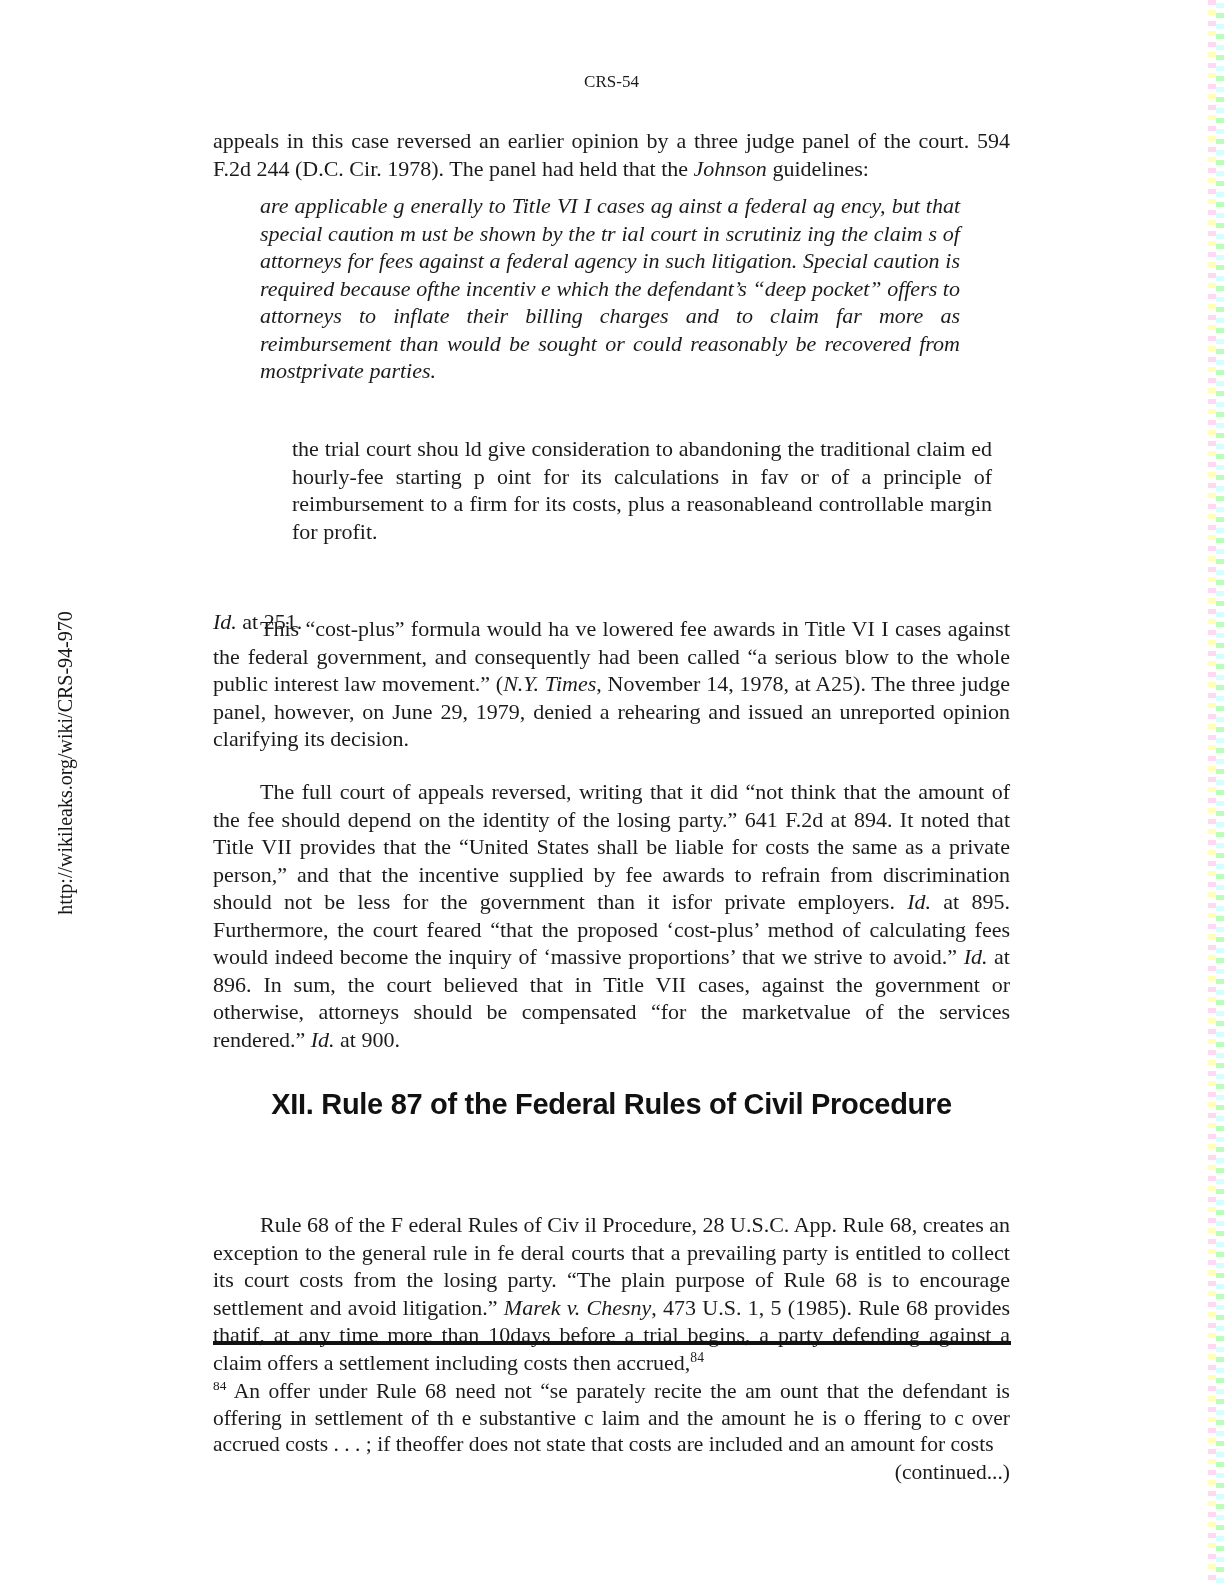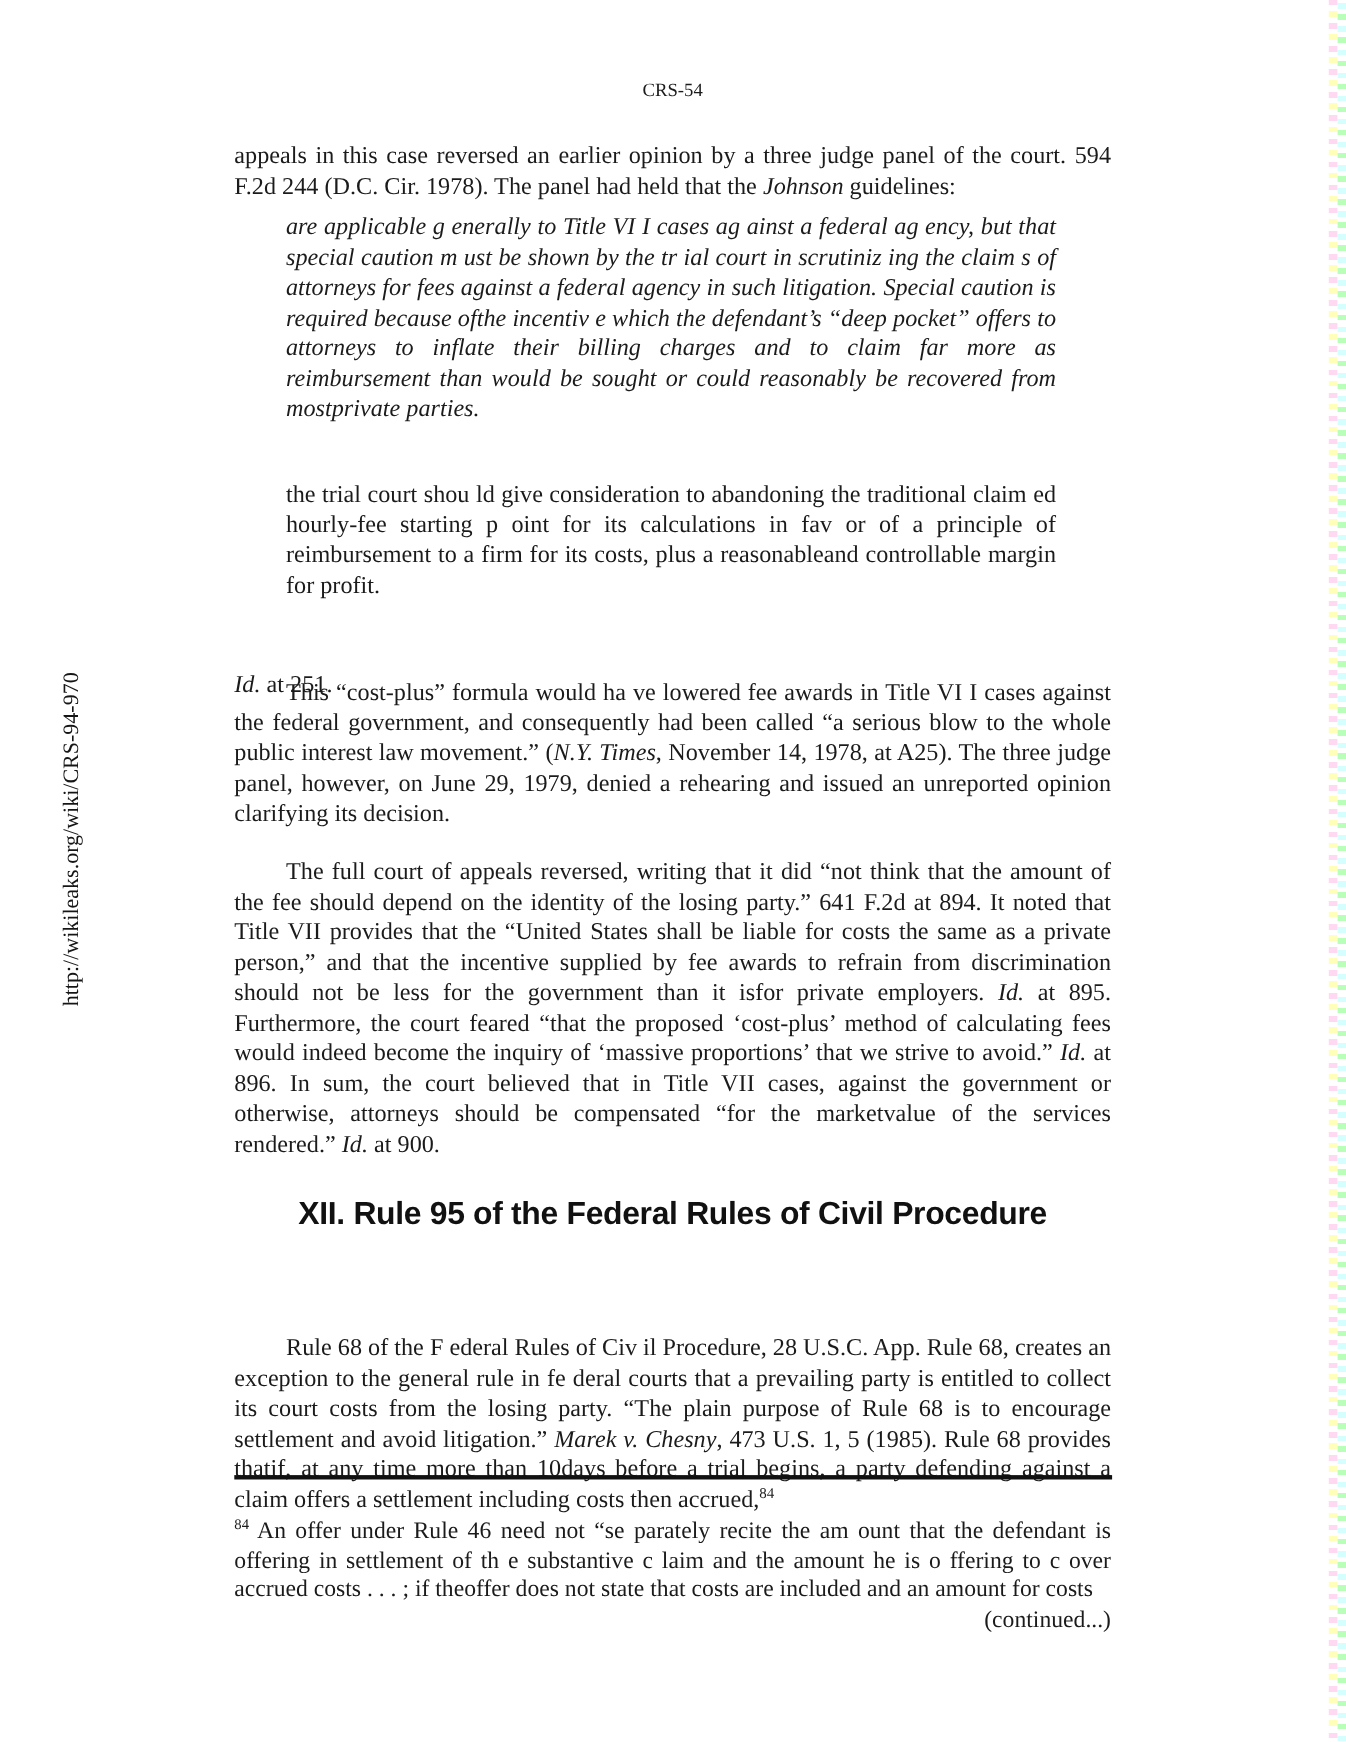--- a/index.html
+++ b/index.html
@@ -44,21 +44,21 @@
     color:#151515;
   }
   .content{position:absolute;left:213px;width:797px;}
   .page-header{top:72px;text-align:center;font-size:17px;}
   .para{font-size:22px;line-height:27.5px;text-align:justify;}
   .indent{text-indent:47px;}
   .bq{left:260px;width:700px;}
   .p1{top:127px;}
   .q1{top:192px;font-style:italic;}
   .id250{top:378px;text-align:left;}
-  .q2{top:435px;}
+  .q2{top:435px;margin-left:32px;}
   .id251{top:560px;text-align:left;margin-top:48px;}
   .p2{top:615px;}
   .p3{top:778px;}
   .section-heading{
     top:1088px;
     text-align:center;
     font-family:"Liberation Sans","DejaVu Sans",sans-serif;
     font-weight:bold;
     font-size:29px;
     letter-spacing:-0.3px;
@@ -91,23 +91,23 @@
 
 
   <div class="content para bq q2"><span>the trial court shou ld give consideration to abandoning the traditional claim ed hourly-fee starting p oint for its calculations in fav      or of a principle of reimbursement to a firm for its costs, plus a reasonableand controllable margin for profit.</span></div>
 
   <div class="content para id251"><i>Id.</i><span> at 251.</span></div>
 
   <div class="content para indent p2"><span>This “cost-plus” formula would ha ve lowered fee awards in Title VI I cases against the federal government, and consequently had been called “a serious blow to the whole public interest law movement.” (</span><i>N.Y. Times</i><span>, November 14, 1978, at A25). The three judge panel, however, on June 29, 1979, denied a rehearing and issued an unreported opinion clarifying its decision.</span></div>
 
   <div class="content para indent p3"><span>The full court of appeals reversed, writing that it did “not think that the amount of the fee should depend on the identity of the losing party.”  641 F.2d at 894.  It noted that Title VII provides that the “United States shall be liable for costs the same as a private person,” and that the incentive supplied by fee awards to refrain from discrimination should not be less for the government than it isfor private employers. </span><i>Id.</i><span> at 895.  Furthermore, the court feared “that the proposed ‘cost-plus’ method of calculating fees would indeed become the inquiry of ‘massive proportions’ that we strive to avoid.” </span><i>Id.</i><span> at 896.  In sum, the court believed that in Title VII cases, against the government or otherwise, attorneys should be compensated “for the marketvalue of the services rendered.” </span><i>Id.</i><span> at 900.</span></div>
 
-  <div class="content section-heading">XII. Rule 95 of the Federal Rules of Civil Procedure</div>
+  <div class="content section-heading">XII. Rule 87 of the Federal Rules of Civil Procedure</div>
 
   <div class="content para indent p4"><span>Rule 68 of the F ederal Rules of Civ il Procedure, 28 U.S.C. App. Rule  68, creates an exception to the general rule in fe deral courts that a prevailing party is entitled to collect its court costs from the losing party.  “The plain purpose of Rule 68 is to encourage settlement and avoid litigation.” </span><i>Marek v. Chesny</i><span>, 473 U.S. 1, 5 (1985).  Rule 68 provides thatif, at any time more than 10days before a trial begins, a party defending against a claim offers a settlement including costs then accrued,</span><sup>84</sup></div>
 
   <div class="fn-rule"></div>
 
-  <div class="content para fn"><sup>84</sup><span> An offer under Rule 46 need not “se  parately recite the am ount that the defendant is offering in settlement of th e substantive c laim and the amount he is o ffering to c over accrued costs . . . ; if theoffer does not state that costs are included and an amount for costs</span></div>
+  <div class="content para fn"><sup>84</sup><span> An offer under Rule 68 need not “se  parately recite the am ount that the defendant is offering in settlement of th e substantive c laim and the amount he is o ffering to c over accrued costs . . . ; if theoffer does not state that costs are included and an amount for costs</span></div>
 
   <div class="content fn-continued">(continued...)</div>
 
 </div>
 
 </body></html>

